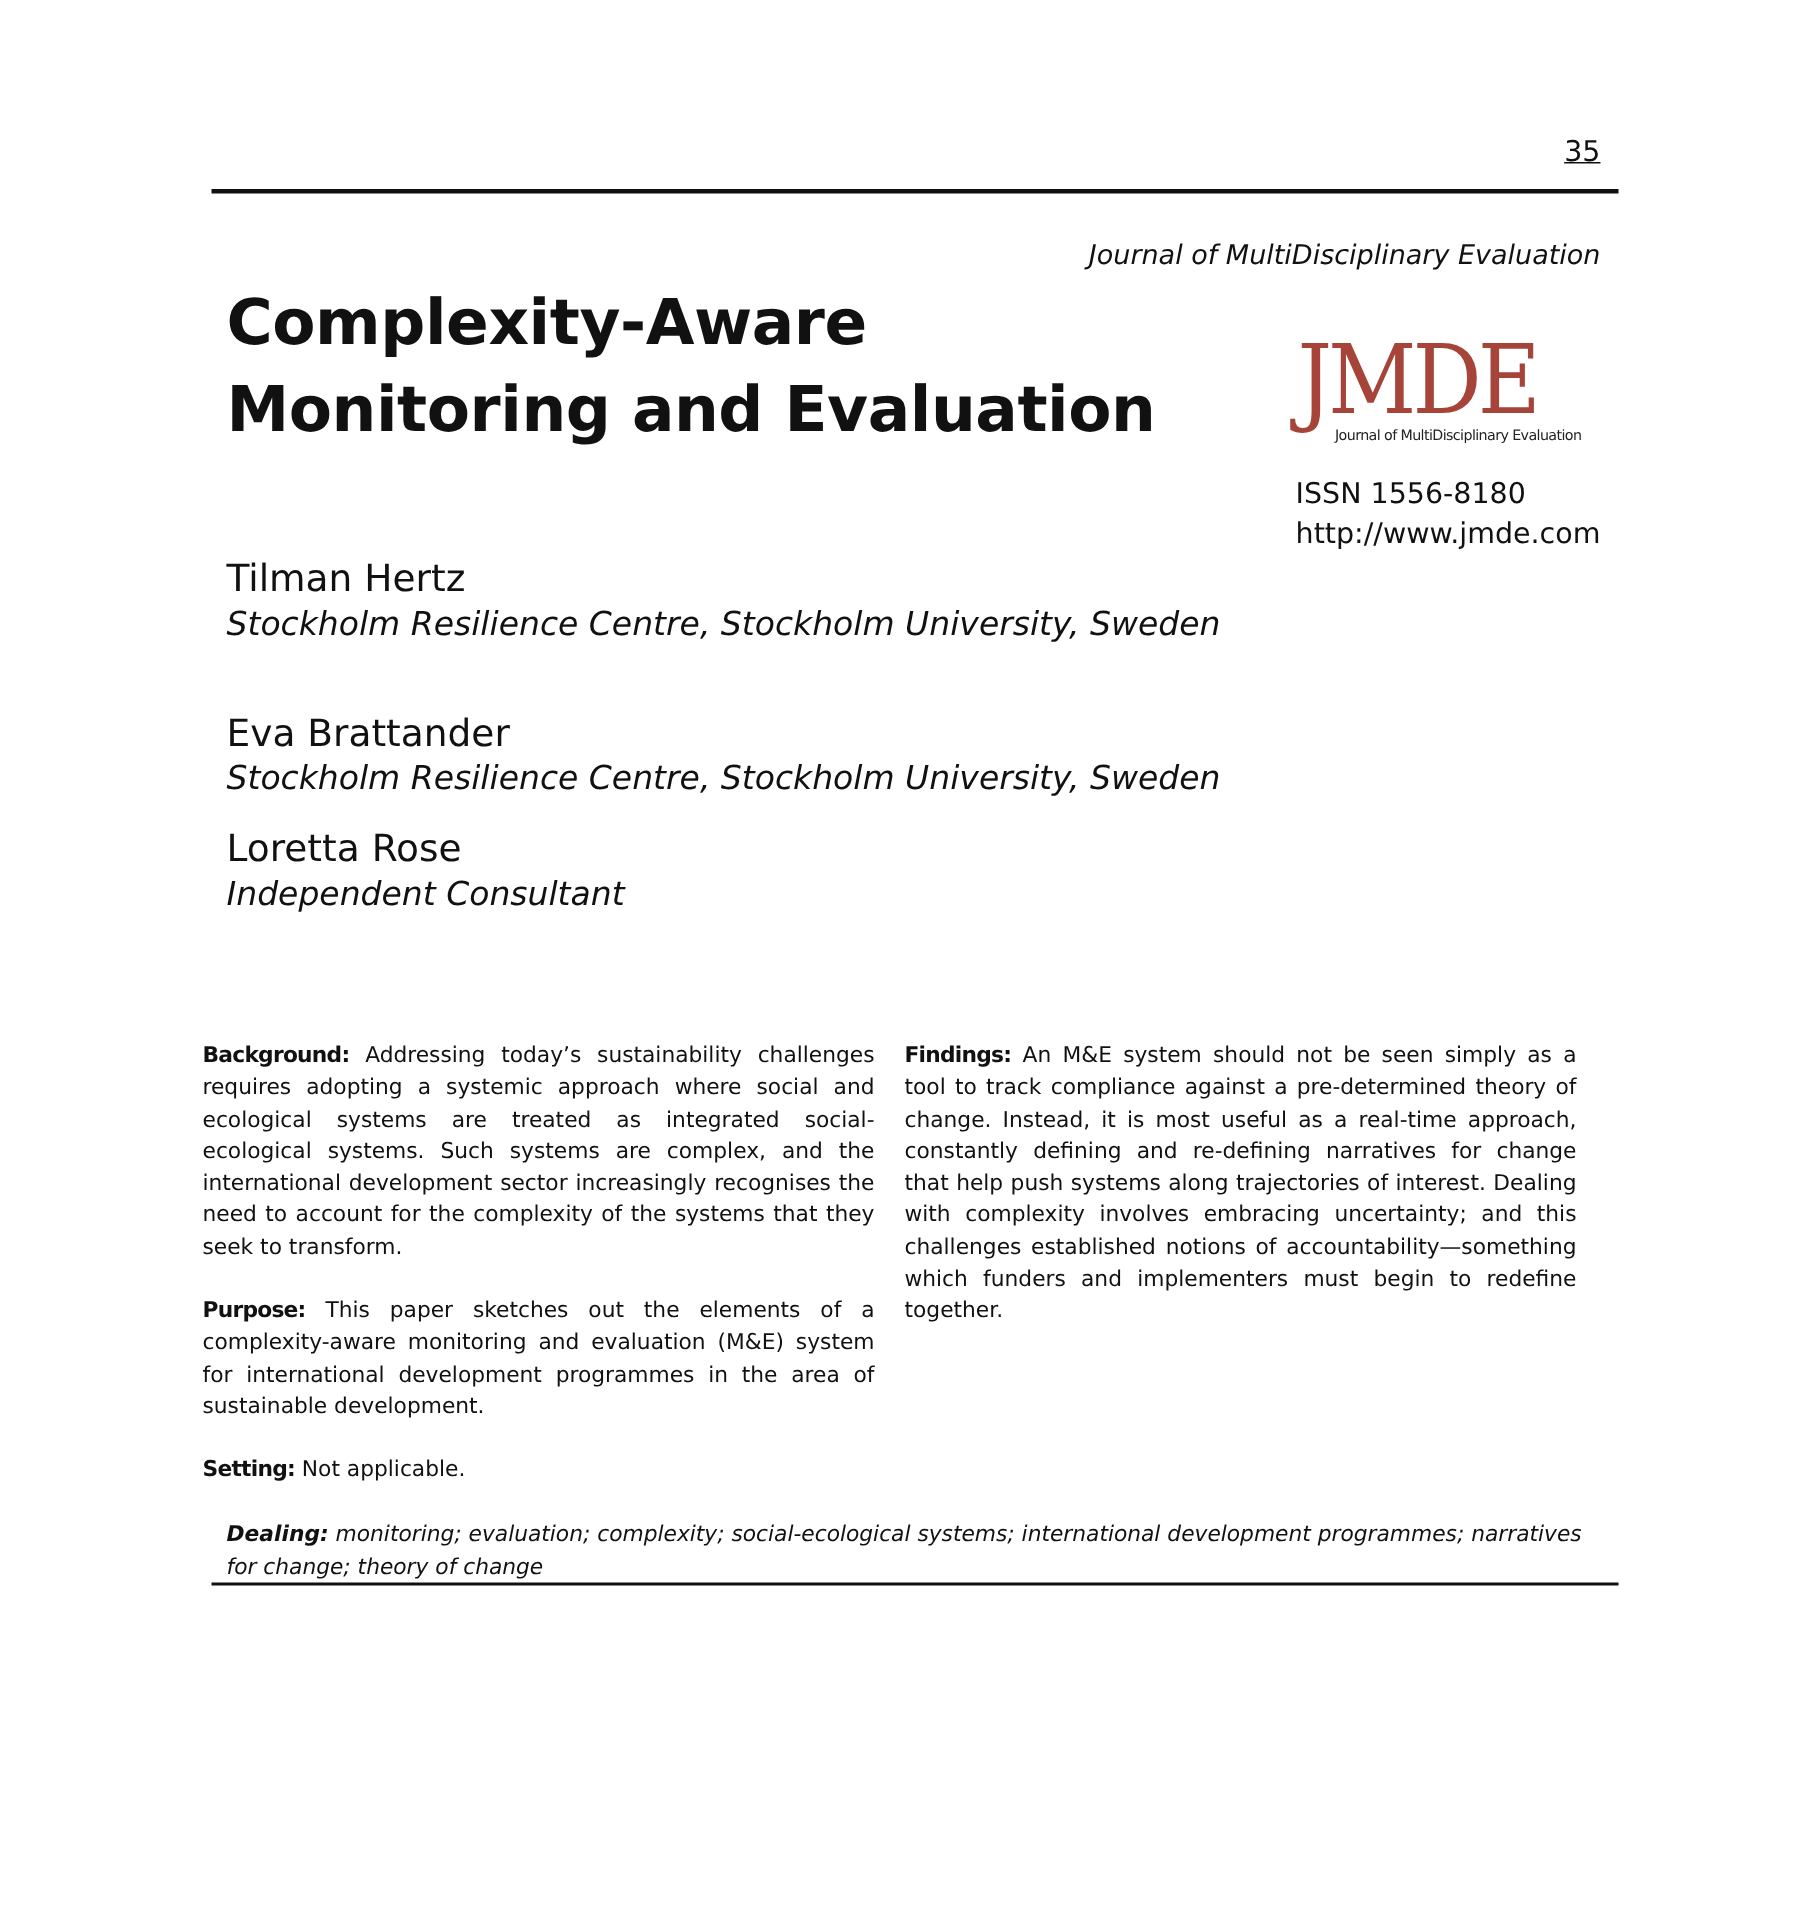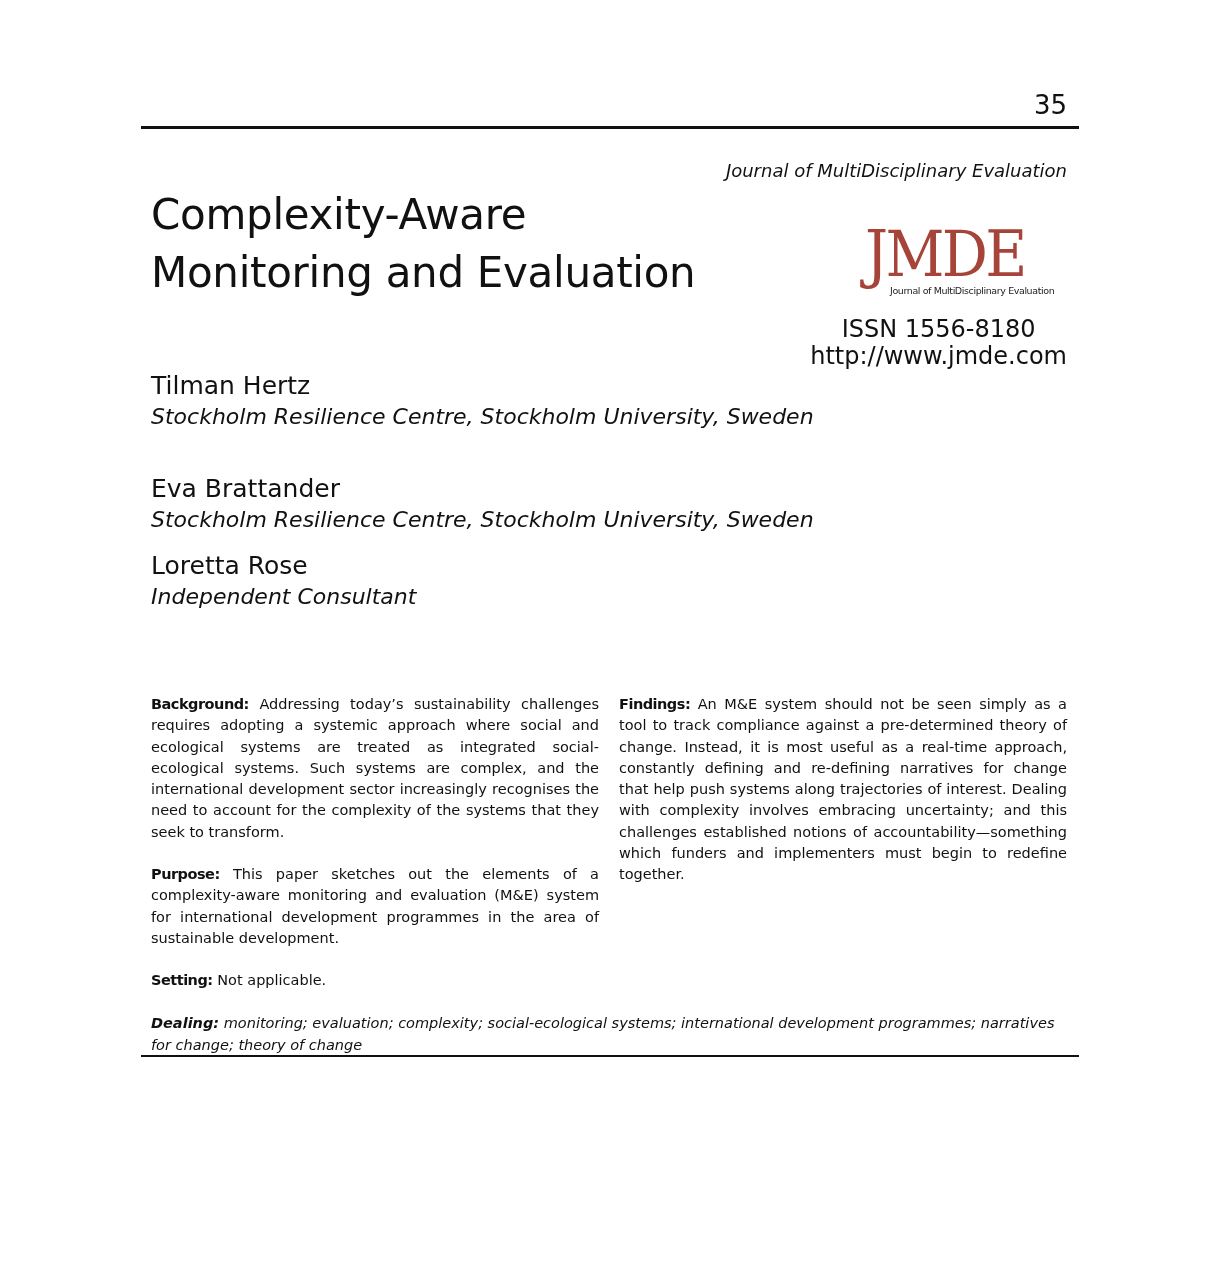--- a/index.html
+++ b/index.html
@@ -1,30 +1,30 @@
 <!DOCTYPE html>
 <html><head>
 <meta charset="utf-8">
 <style>
   html, body { margin: 0; padding: 0; background: #ffffff; }
   body { width: 1212px; height: 1274px; position: relative; overflow: hidden;
          font-family: "DejaVu Sans", sans-serif; color: #111; }
-  .page-number { position: absolute; top: 90px; right: 145px; font-size: 26px; }
+  .page-number { position: absolute; top: 90px; right: 145px; font-size: 19px; text-decoration: underline; }
   .rule-top { position: absolute; top: 126px; left: 141px; width: 938px; height: 3px; background: #111; }
-  .title { position: absolute; top: 186px; left: 151px; font-size: 42px; line-height: 58px; font-weight: normal; letter-spacing: -0.3px; }
+  .title { position: absolute; top: 186px; left: 151px; font-size: 42px; line-height: 58px; font-weight: bold; letter-spacing: -0.3px; }
   .journal-block { position: absolute; top: 158px; right: 145px; text-align: right; font-size: 18px; line-height: 25px; }
   .journal-name { font-style: italic; }
   .logo { position: absolute; top: 222px; left: 865px; width: 190px; height: 76px; }
   .logo-letters { font-family: "DejaVu Serif", serif; color: #a6443a; font-size: 64px; line-height: 64px; letter-spacing: -3px; position: absolute; top: 0; left: 0; transform: scaleX(0.9); transform-origin: left; }
   .logo-sub { position: absolute; top: 63px; left: 25px; font-size: 9.5px; color: #222; letter-spacing: -0.4px; white-space: nowrap; }
-  .issn-block { position: absolute; top: 316px; right: 145px; text-align: center; font-size: 24px; line-height: 27px; }
+  .issn-block { position: absolute; top: 316px; right: 145px; text-align: left; font-size: 19px; line-height: 27px; }
   .author { position: absolute; left: 151px; }
   .author-name { font-size: 25px; line-height: 32px; }
   .author-aff { font-size: 22px; line-height: 30px; font-style: italic; }
-  .abstract { position: absolute; top: 694px; left: 151px; width: 916px; display: flex; justify-content: space-between; }
+  .abstract { position: absolute; top: 694px; left: 135px; width: 916px; display: flex; justify-content: space-between; }
   .col { width: 448px; font-size: 14.5px; line-height: 21.3px; text-align: justify; }
   .col p { margin: 0 0 21px 0; }
   .col b { font-weight: bold; letter-spacing: -0.5px; }
   .keywords { position: absolute; top: 1013px; left: 151px; width: 916px; font-size: 14.5px; line-height: 21.5px; font-style: italic; }
   .keywords b { font-weight: bold; }
   .rule-bottom { position: absolute; top: 1055px; left: 141px; width: 938px; height: 2px; background: #111; }
 </style>
 </head>
 <body>
 

